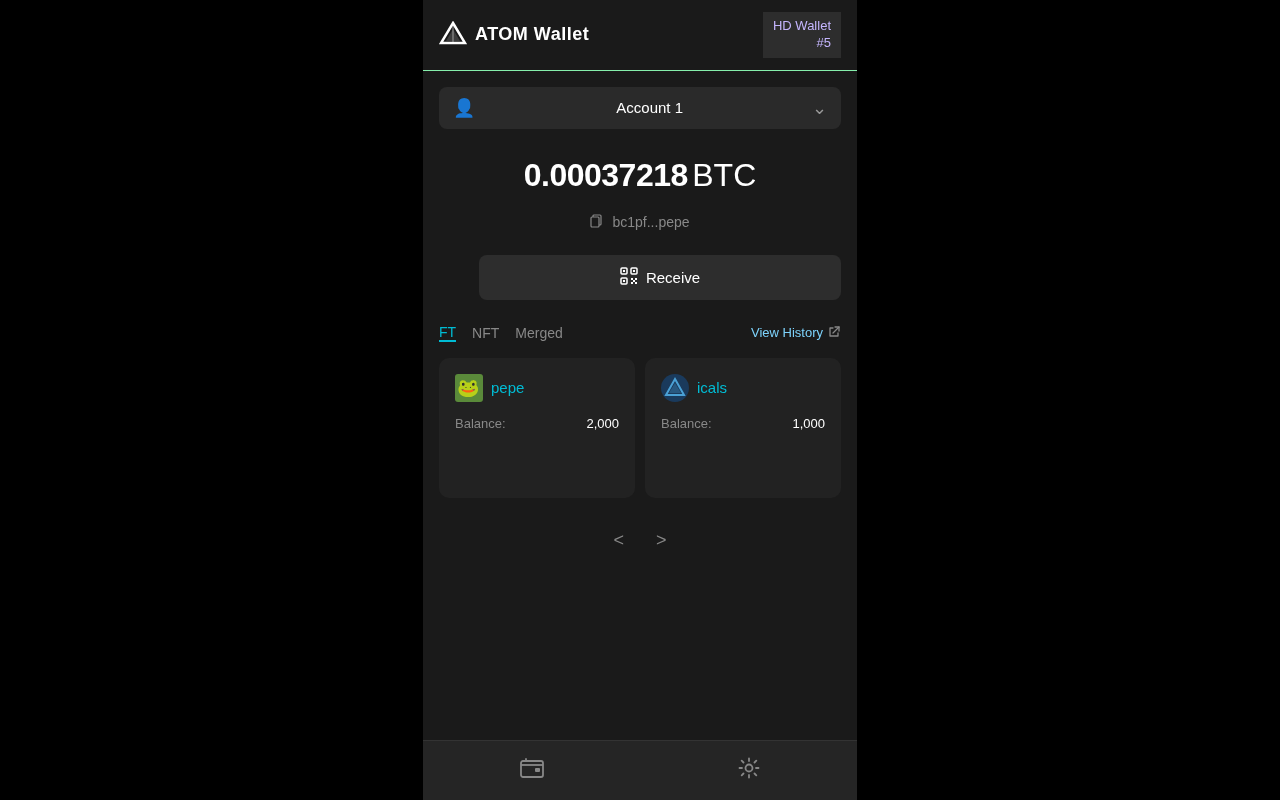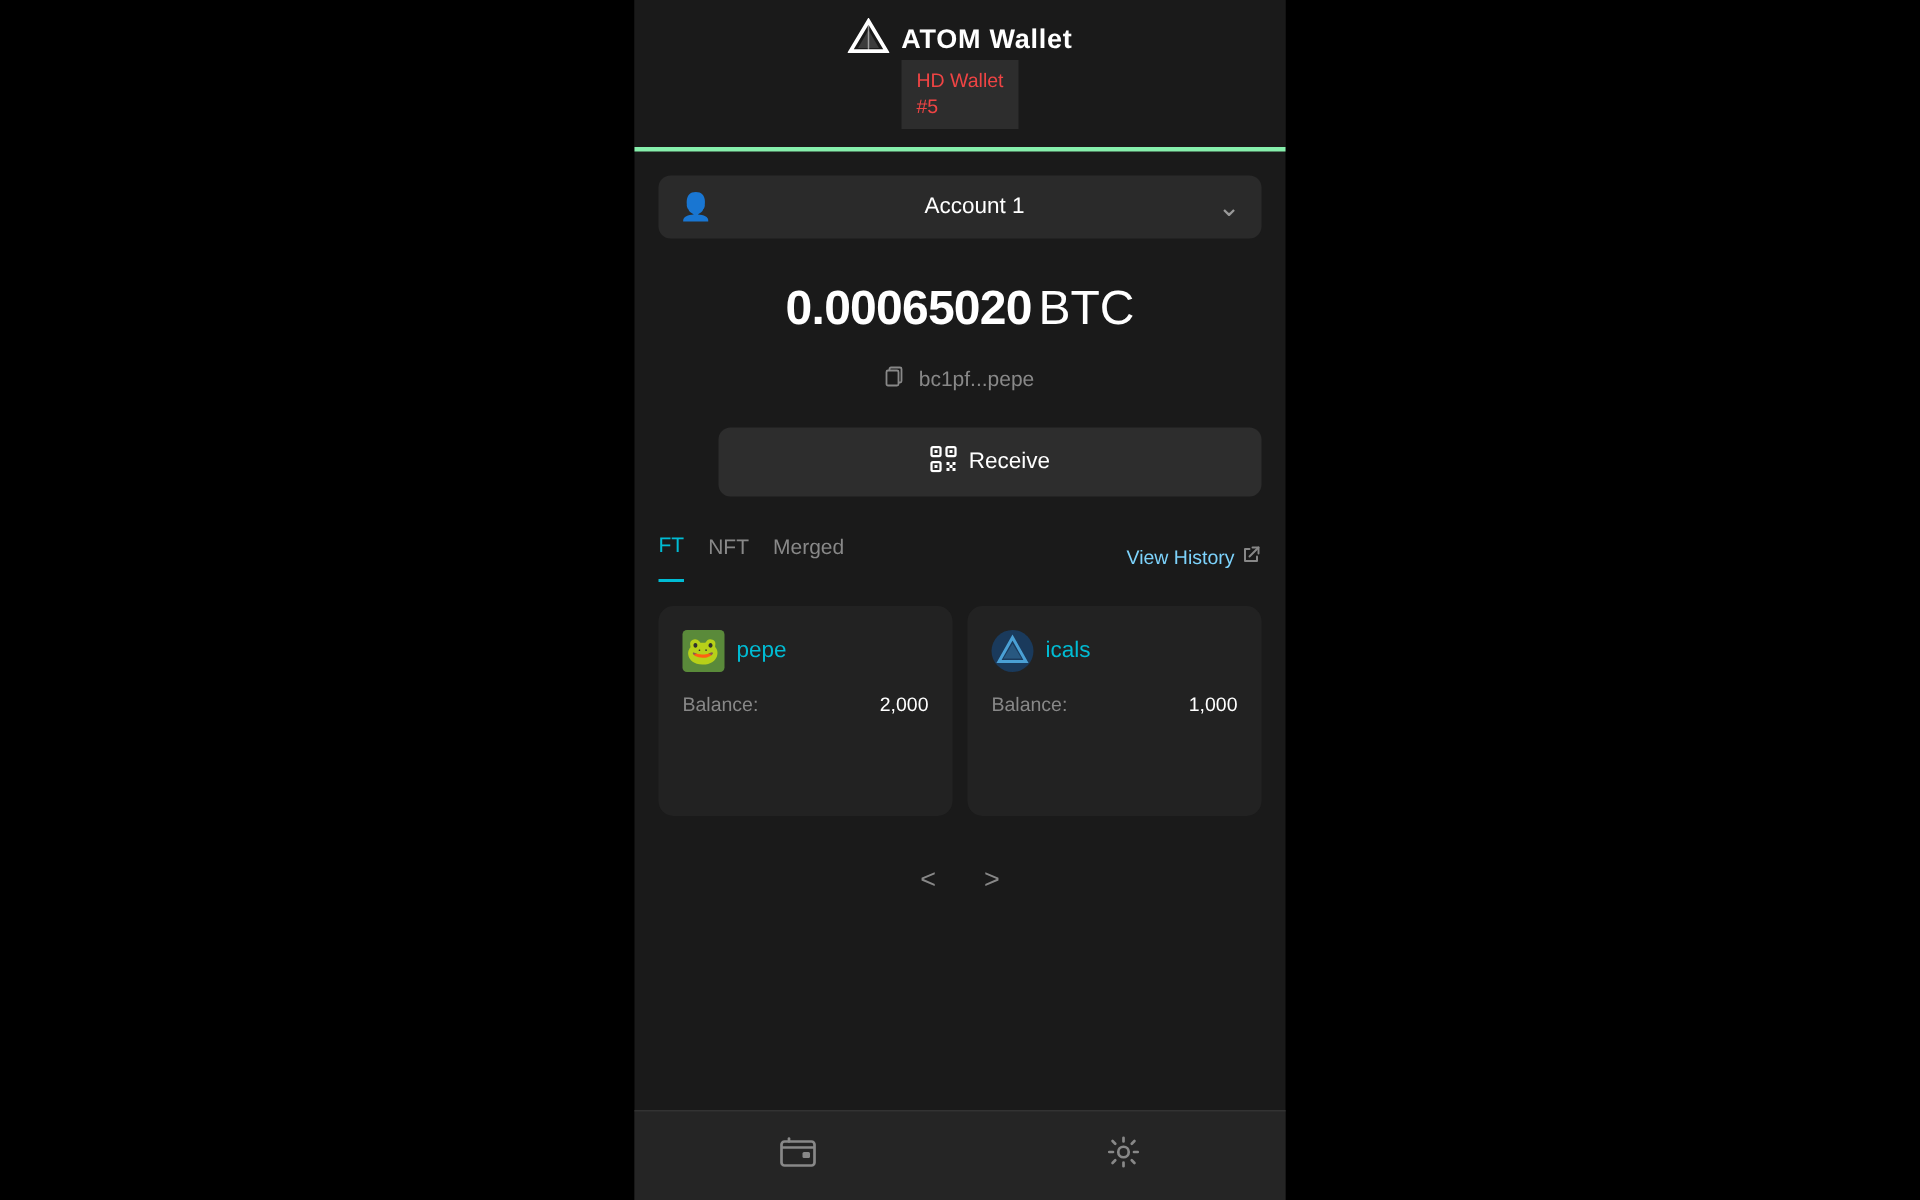--- a/index.html
+++ b/index.html
@@ -20,45 +20,44 @@
       display: flex;
       flex-direction: column;
       position: relative;
     }
     .header {
       display: flex;
       align-items: center;
       justify-content: space-between;
       padding: 12px 16px;
       background: #1a1a1a;
-      border-bottom: 3px solid #86efac;
-      flex-direction: column;
+      border-bottom: 1px solid #86efac;
     }
     .header-left {
       display: flex;
       align-items: center;
       gap: 8px;
     }
     .atom-logo {
       width: 28px;
       height: 28px;
     }
     .app-title {
       color: #fff;
       font-size: 18px;
       font-weight: 600;
       letter-spacing: 0.5px;
     }
     .hd-wallet-badge {
       background: #2d2d2d;
       border-radius: 0;
       padding: 6px 10px;
-      color: #ef4444;
+      color: #c4b5fd;
       font-size: 13px;
-      text-align: left;
+      text-align: right;
       line-height: 1.3;
     }
     .main-content {
       flex: 1;
       padding: 16px;
       overflow-y: auto;
     }
     .account-selector {
       display: flex;
       align-items: center;
@@ -137,21 +136,21 @@
     }
     .tabs-row {
       display: flex;
       align-items: center;
       margin-bottom: 16px;
     }
     .tab-item {
       font-size: 14px;
       color: #888;
       cursor: pointer;
-      padding-bottom: 15px;
+      padding-bottom: 0;
       margin-right: 16px;
     }
     .tab-item.active {
       color: #00bcd4;
       border-bottom: 2px solid #00bcd4;
     }
     .view-history {
       margin-left: auto;
       display: flex;
       align-items: center;
@@ -282,21 +281,21 @@
   <div class="main-content">
 
     <div class="account-selector">
       <span class="account-icon">👤</span>
       <span class="account-name">Account 1</span>
       <span class="chevron-down">⌄</span>
     </div>
 
     <div class="balance-section">
       <div>
-        <span class="balance-amount">0.00065020</span>
+        <span class="balance-amount">0.00037218</span>
         <span class="balance-currency">BTC</span>
       </div>
     </div>
 
     <div class="address-row">
       <span class="address-icon">
         
         <svg width="14" height="14" viewBox="0 0 14 14" fill="#888">
           <rect x="3" y="1" width="8" height="10" rx="1" fill="none" stroke="#888" stroke-width="1.2"></rect>
           <rect x="1" y="3" width="8" height="10" rx="1" fill="#1a1a1a" stroke="#888" stroke-width="1.2"></rect>

